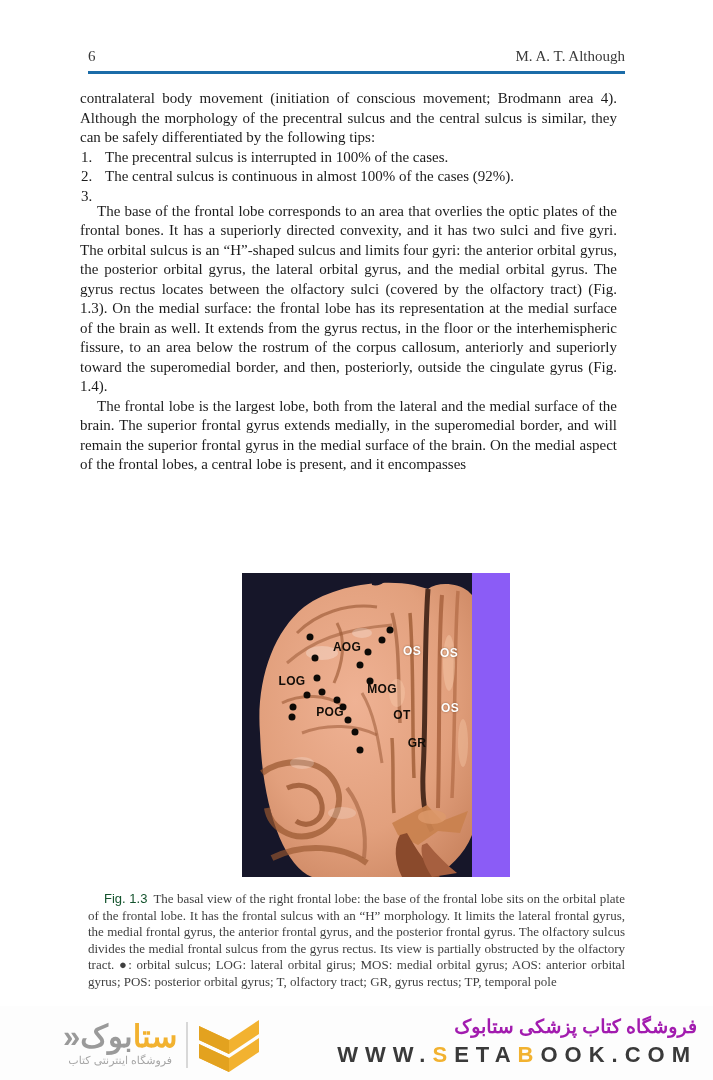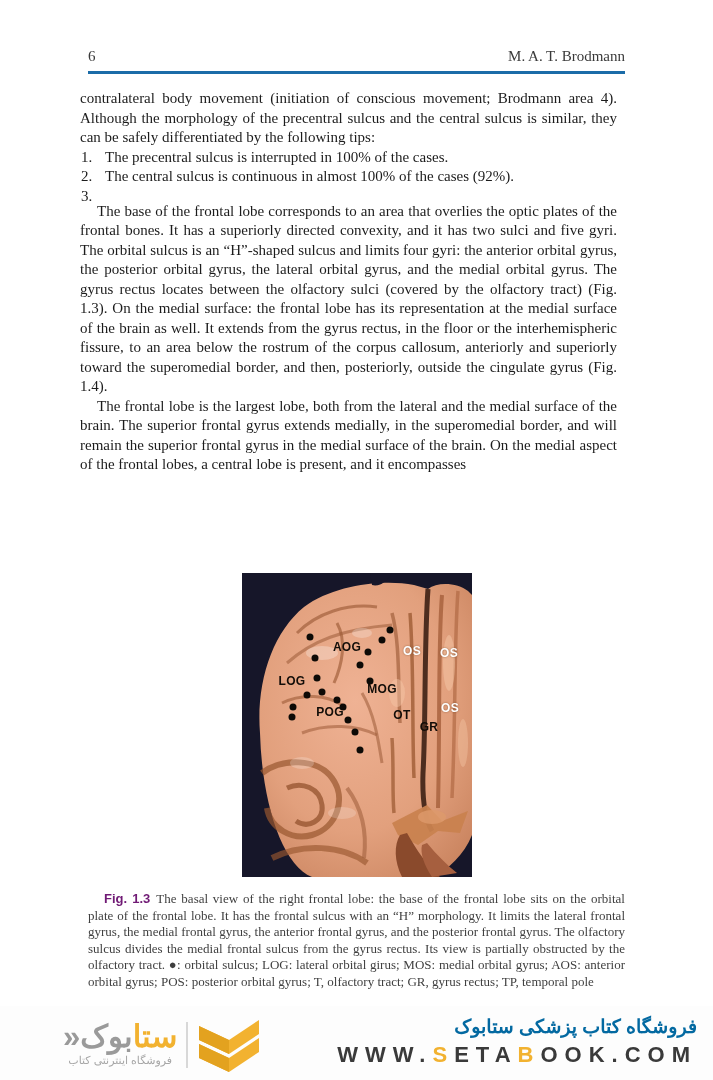--- a/index.html
+++ b/index.html
@@ -13,51 +13,51 @@
   .header-rule{position:absolute;left:88px;top:71px;width:537px;height:3px;background:#1b6ca8;}
   
   .content{position:absolute;left:80px;top:89px;width:537px;font-size:15px;line-height:19.5px;text-align:justify;}
   .content p{margin:0;}
   .p1{margin-bottom:15px;}
   .numlist{margin:0 0 15px 0;}
   .li{position:relative;padding-left:25px;}
   .li .num{position:absolute;left:1px;}
   .indent{text-indent:17px;}
   
-  .figure{position:absolute;left:242px;top:573px;width:230px;height:304px;background:#be185d;}
+  .figure{position:absolute;left:242px;top:573px;width:268px;height:304px;background:#8b5cf6;}
   .figure svg{position:absolute;left:0;top:0;}
   .fig-label{position:absolute;transform:translate(-50%,-50%);font-family:"Liberation Sans",sans-serif;font-size:12px;font-weight:600;letter-spacing:.3px;white-space:nowrap;}
   .fig-label.black{color:#120d08;}
   .fig-label.white{color:#ffffff;font-weight:700;text-shadow:0 0 2px rgba(90,50,20,.6);text-align:right;}
   .dot{position:absolute;width:7px;height:7px;border-radius:50%;background:#0d0a06;transform:translate(-50%,-50%);}
   
   .caption{position:absolute;left:88px;top:891px;width:537px;font-size:13px;line-height:16.6px;text-align:justify;color:#3f3f3f;}
-  .caption .fig-num{font-family:"Liberation Sans",sans-serif;font-weight:700;color:#701a75;padding-right:6px;padding-left:16px;}
+  .caption .fig-num{font-family:"Liberation Sans",sans-serif;font-weight:400;color:#14532d;padding-right:6px;padding-left:16px;}
   
   .footer{position:absolute;left:0;top:1006px;width:713px;height:74px;background:#fdfdfd;}
   .logo{position:absolute;left:63px;top:12px;display:flex;align-items:center;gap:9px;}
   .logo-textcol{display:flex;flex-direction:column;align-items:center;}
   .wordmark{direction:rtl;font-family:"Liberation Sans",sans-serif;font-size:31px;font-weight:700;line-height:28px;}
   .wordmark .wm-y{color:#f2b230;}
   .wordmark .wm-g{color:#9a9a9a;}
   .logo-tagline{direction:rtl;font-family:"Liberation Sans",sans-serif;font-size:11px;color:#a6a6a6;margin-top:3px;}
   .logo-divider{width:2px;height:46px;background:#d8d8d8;}
   .footer-right{position:absolute;right:16px;top:8px;text-align:right;font-family:"Liberation Sans",sans-serif;}
-  .store-title{direction:rtl;font-size:19px;font-weight:600;color:#0369a1;line-height:26px;}
+  .store-title{direction:rtl;font-size:19px;font-weight:600;color:#a21caf;line-height:26px;}
   .site-url{font-size:22px;font-weight:700;letter-spacing:7px;color:#3a3a3a;line-height:30px;white-space:nowrap;}
   .site-url .accent{color:#f2b230;}
 </style>
 </head>
 <body>
 
 <div class="page">
 
   <div class="header">
     <span>6</span>
-    <span>M. A. T. Brodmann</span>
+    <span>M. A. T. Although</span>
   </div>
   <div class="header-rule"></div>
 
   <div class="content">
     <p class="p1">contralateral body movement (initiation of conscious movement; Brodmann area 4). Although the morphology of the precentral sulcus and the central sulcus is similar, they can be safely differentiated by the following tips:</p>
     <div class="numlist">
         <div class="li"><span class="num">1.</span><span>The precentral sulcus is interrupted in 100% of the cases.</span></div>
         <div class="li"><span class="num">2.</span><span>The central sulcus is continuous in almost 100% of the cases (92%).</span></div>
         <div class="li"><span class="num">3.</span></div>
       </div>
@@ -117,21 +117,21 @@
     </svg>
     <div id="fig-overlay">
         <span class="fig-label black" style="left: 105px; top: 74px;">AOG</span>
         <span class="fig-label white" style="left: 170px; top: 78px;">OS</span>
         <span class="fig-label white" style="left: 207px; top: 80px;">OS</span>
         <span class="fig-label black" style="left: 50px; top: 108px;">LOG</span>
         <span class="fig-label black" style="left: 140px; top: 116px;">MOG</span>
         <span class="fig-label black" style="left: 88px; top: 139px;">POG</span>
         <span class="fig-label black" style="left: 160px; top: 142px;">OT</span>
         <span class="fig-label white" style="left: 208px; top: 135px;">OS</span>
-        <span class="fig-label black" style="left: 175px; top: 154px; margin-left: 12px;">GR</span>
+        <span class="fig-label black" style="left: 175px; top: 170px;">GR</span>
         <span class="dot" style="left: 68px; top: 64px;"></span>
         <span class="dot" style="left: 73px; top: 85px;"></span>
         <span class="dot" style="left: 75px; top: 105px;"></span>
         <span class="dot" style="left: 80px; top: 119px;"></span>
         <span class="dot" style="left: 65px; top: 122px;"></span>
         <span class="dot" style="left: 51px; top: 134px;"></span>
         <span class="dot" style="left: 50px; top: 144px;"></span>
         <span class="dot" style="left: 95px; top: 127px;"></span>
         <span class="dot" style="left: 101px; top: 134px;"></span>
         <span class="dot" style="left: 106px; top: 147px;"></span>

